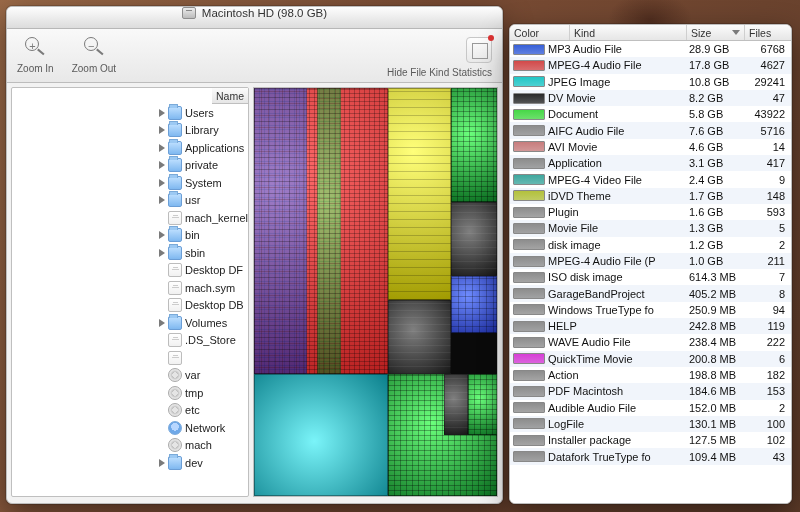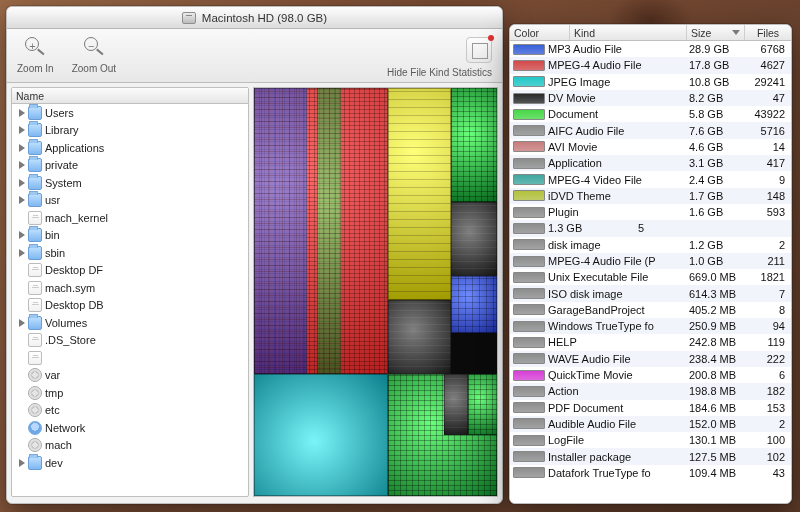--- a/index.html
+++ b/index.html
@@ -39,21 +39,21 @@
     left: 509px; top: 24px;
     width: 283px; height: 480px;
     background: #fff;
   }
 
   .titlebar {
     height: 22px;
     background: linear-gradient(#fdfdfd, #dcdcdc);
     border-bottom: 1px solid #b7b7b7;
     display: flex;
-    align-items: center;
+    align-items: flex-start;
     justify-content: center;
     gap: 6px;
     font-size: 11.5px;
     color: #333;
   }
   .titlebar .disk-icon {
     width: 14px; height: 12px;
     background: linear-gradient(#ececec,#bcbcbc);
     border: 1px solid #8e8e8e;
     border-radius: 2px;
@@ -96,20 +96,21 @@
   .content {
     flex: 1; display: flex; min-height: 0;
   }
   .tree-pane {
     width: 238px;
     background: #fff;
     border: 1px solid #bfbfbf;
     margin: 4px 0 6px 4px;
     display: flex; flex-direction: column;
     border-radius: 2px;
+    align-items: flex-end;
   }
   .tree-head, .stats-head {
     background: linear-gradient(#fbfbfb,#e6e6e6);
     border-bottom: 1px solid #bfbfbf;
     height: 16px;
     display: flex; align-items: center;
     font-size: 10.5px; color:#333;
     padding: 0 4px;
   }
   .tree-list {
@@ -166,21 +167,21 @@
     repeating-linear-gradient(0deg, rgba(255,255,255,.06) 0 1px, transparent 1px 7px),
     radial-gradient(circle at 40% 40%, #7f7f7f 0%, #151515 100%);}
 
   
   .stats-head { gap:0; padding:0 }
   .sh-col { height:100%; display:flex;align-items:center;padding:0 4px;border-right:1px solid #cfcfcf }
   .sh-col:last-child{border-right:none}
   .sh-color{width:60px}
   .sh-kind{flex:1}
   .sh-size{width:58px;justify-content:space-between}
-  .sh-files{width:46px;justify-content:center}
+  .sh-files{width:46px;justify-content:flex-start}
   .sortind{width:0;height:0;border-style:solid;border-width:5px 4px 0 4px;border-color:#7a7a7a transparent transparent transparent}
   .stats-list{flex:1;overflow:auto;background:#fff}
   .srow{display:flex;align-items:center;height:16.3px;font-size:11px;color:#111}
   .srow:nth-child(even){background:#f1f5fb}
   .swatch{width:32px;height:11px;margin:0 3px;border:1px solid #888;border-radius:1px}
   .skind{flex:1;white-space:nowrap;overflow:hidden;text-overflow:clip;padding-right:3px}
   .ssize{width:58px;text-align:left;padding-right:6px;white-space:nowrap;overflow:hidden}
   .sfiles{width:44px;text-align:right;padding-right:6px}
 
   ::-webkit-scrollbar{width:14px;height:14px}
@@ -453,40 +454,35 @@
         <span class="sfiles">148</span>
       </div>
       <div class="srow">
         <span class="swatch" style="background: linear-gradient(rgb(141, 141, 141), rgba(141, 141, 141, 0.8));"></span>
         <span class="skind">Plugin</span>
         <span class="ssize">1.6 GB</span>
         <span class="sfiles">593</span>
       </div>
       <div class="srow">
         <span class="swatch" style="background: linear-gradient(rgb(141, 141, 141), rgba(141, 141, 141, 0.8));"></span>
+        <span class="skind">Movie File</span>
         <span class="ssize">1.3 GB</span>
         <span class="sfiles">5</span>
       </div>
       <div class="srow">
         <span class="swatch" style="background: linear-gradient(rgb(141, 141, 141), rgba(141, 141, 141, 0.8));"></span>
         <span class="skind">disk image</span>
         <span class="ssize">1.2 GB</span>
         <span class="sfiles">2</span>
       </div>
       <div class="srow">
         <span class="swatch" style="background: linear-gradient(rgb(141, 141, 141), rgba(141, 141, 141, 0.8));"></span>
         <span class="skind">MPEG-4 Audio File (P</span>
         <span class="ssize">1.0 GB</span>
         <span class="sfiles">211</span>
-      </div>
-      <div class="srow">
-        <span class="swatch" style="background: linear-gradient(rgb(141, 141, 141), rgba(141, 141, 141, 0.8));"></span>
-        <span class="skind">Unix Executable File</span>
-        <span class="ssize">669.0 MB</span>
-        <span class="sfiles">1821</span>
       </div>
       <div class="srow">
         <span class="swatch" style="background: linear-gradient(rgb(141, 141, 141), rgba(141, 141, 141, 0.8));"></span>
         <span class="skind">ISO disk image</span>
         <span class="ssize">614.3 MB</span>
         <span class="sfiles">7</span>
       </div>
       <div class="srow">
         <span class="swatch" style="background: linear-gradient(rgb(141, 141, 141), rgba(141, 141, 141, 0.8));"></span>
         <span class="skind">GarageBandProject</span>
@@ -518,21 +514,21 @@
         <span class="sfiles">6</span>
       </div>
       <div class="srow">
         <span class="swatch" style="background: linear-gradient(rgb(141, 141, 141), rgba(141, 141, 141, 0.8));"></span>
         <span class="skind">Action</span>
         <span class="ssize">198.8 MB</span>
         <span class="sfiles">182</span>
       </div>
       <div class="srow">
         <span class="swatch" style="background: linear-gradient(rgb(141, 141, 141), rgba(141, 141, 141, 0.8));"></span>
-        <span class="skind">PDF Document</span>
+        <span class="skind">PDF Macintosh</span>
         <span class="ssize">184.6 MB</span>
         <span class="sfiles">153</span>
       </div>
       <div class="srow">
         <span class="swatch" style="background: linear-gradient(rgb(141, 141, 141), rgba(141, 141, 141, 0.8));"></span>
         <span class="skind">Audible Audio File</span>
         <span class="ssize">152.0 MB</span>
         <span class="sfiles">2</span>
       </div>
       <div class="srow">

